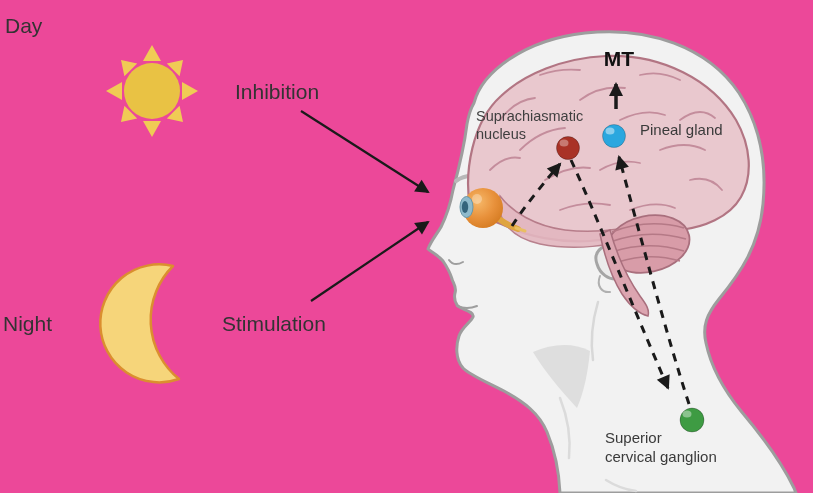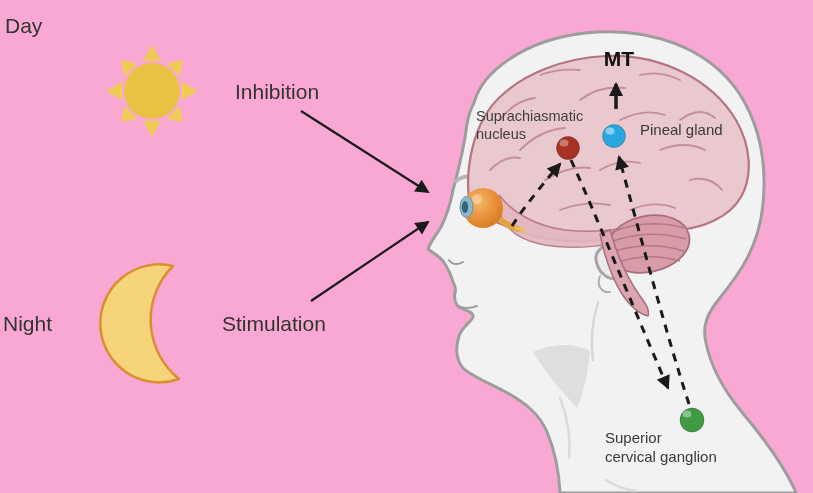--- a/index.html
+++ b/index.html
@@ -1,17 +1,17 @@
 <!DOCTYPE html>
 <html><head>
 <meta charset="utf-8">
 <style>
   html,body{margin:0;padding:0;background:#ffffff;}
   .stage{
-    position:relative;width:813px;height:493px;background:#f9a8d4;overflow:hidden;
+    position:relative;width:813px;height:493px;background:#ec4899;overflow:hidden;
     font-family:"Liberation Sans", sans-serif;
   }
   .stage svg{position:absolute;left:0;top:0;}
   text{font-family:"Liberation Sans", sans-serif;}
   .big-label{font-size:21px;fill:#333333;}
   .brain-label{font-size:14.5px;fill:#3f3f3f;}
   .node-label{font-size:15px;fill:#3a3a3a;}
   .mt-label{font-size:21px;font-weight:bold;fill:#111111;}
 </style>
 </head>

